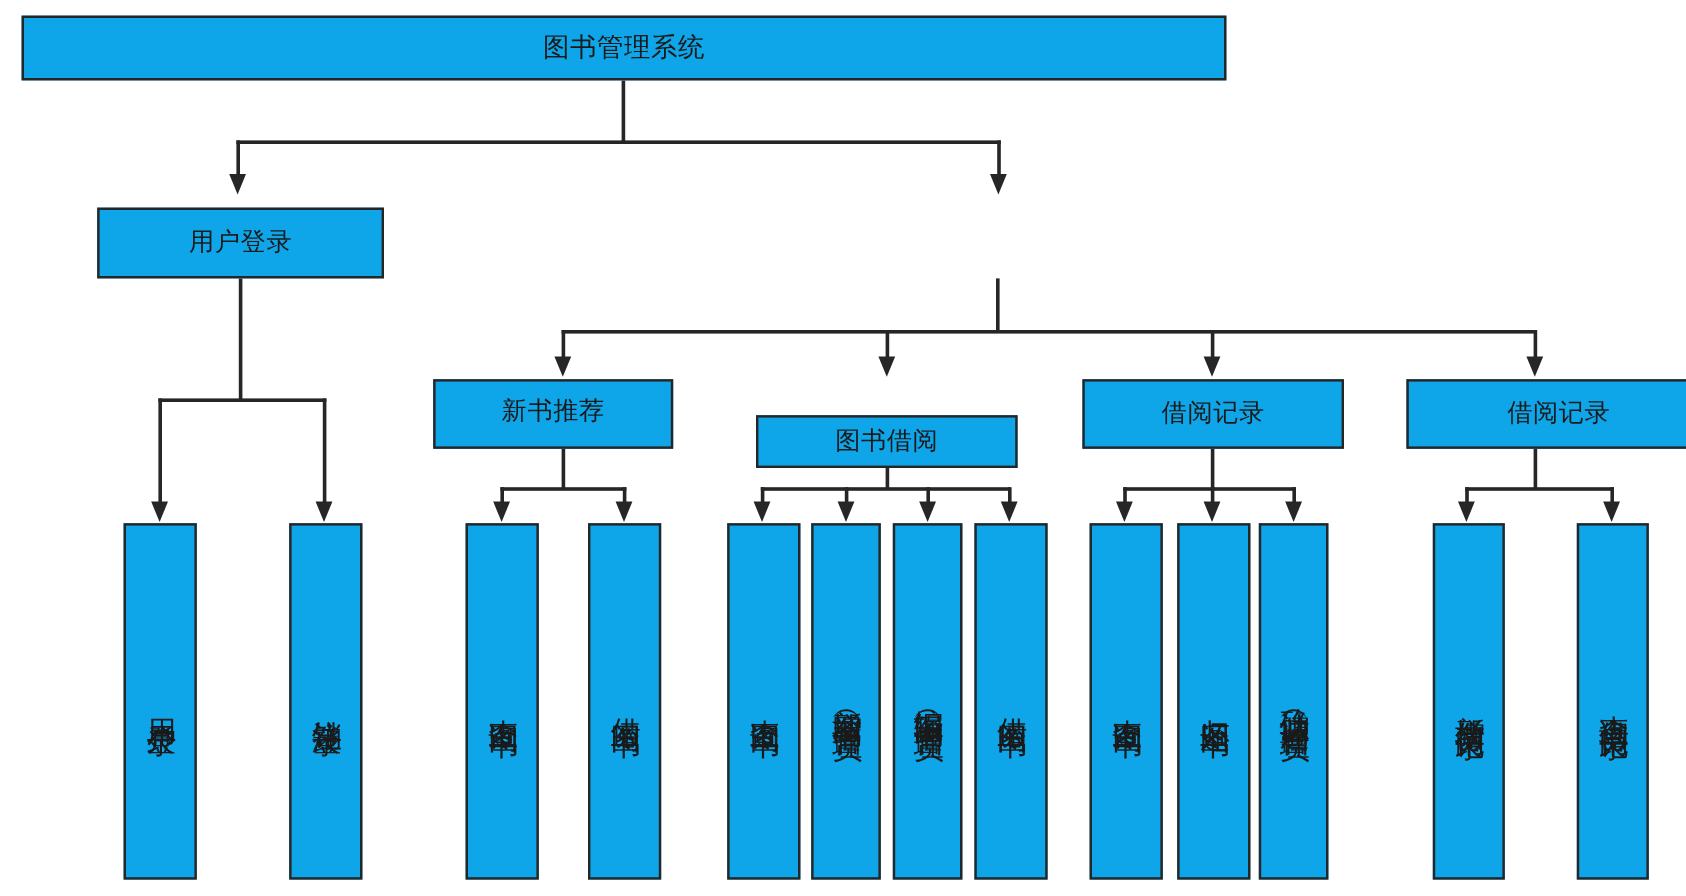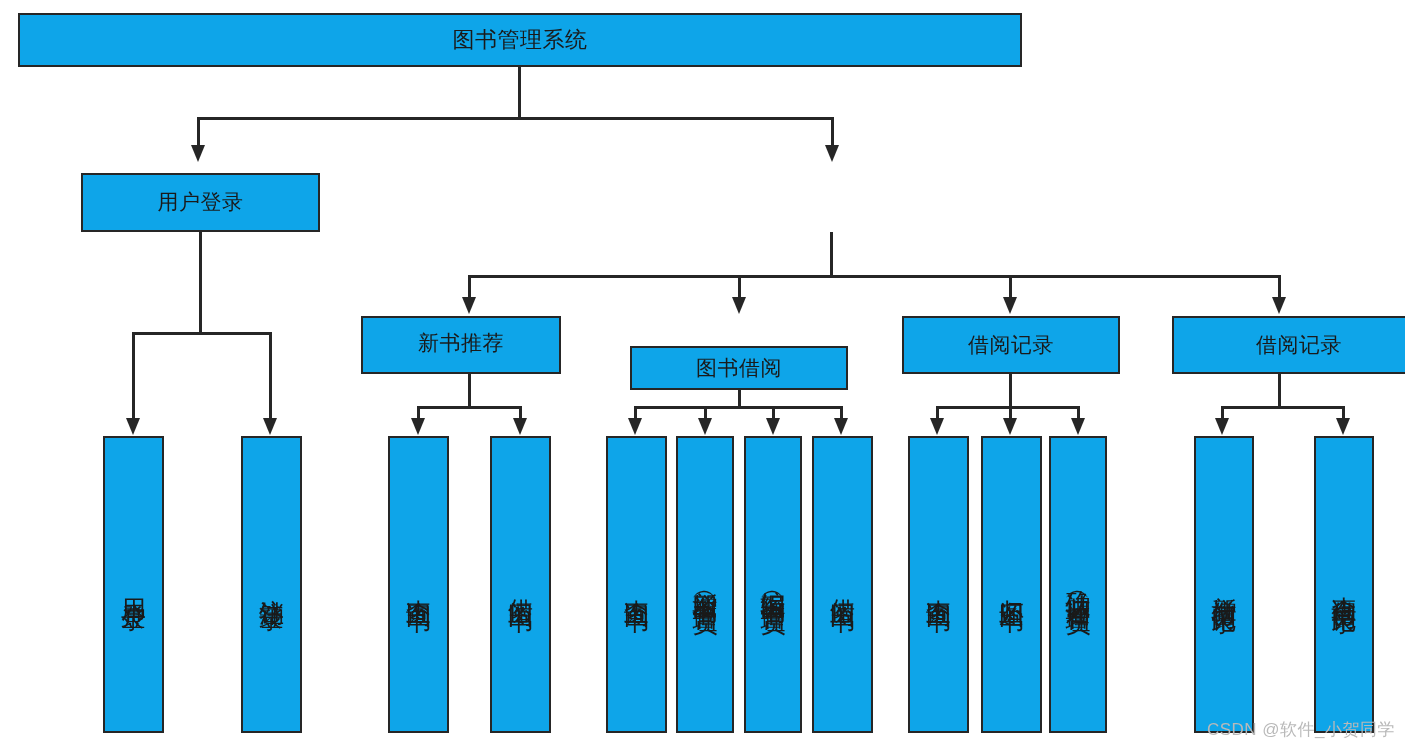--- a/index.html
+++ b/index.html
@@ -210,15 +210,14 @@
     <span class="lbl">确认归还（管理员）</span>
   </div>
 
   <div class="node v" style="left:1194px; top:436px; width:60px; height:297px;">
     <span class="lbl">新增借阅记录</span>
   </div>
   <div class="node v" style="left:1314px; top:436px; width:60px; height:297px;">
     <span class="lbl">查询借阅记录</span>
   </div>
 
-  <div id="watermark">CSDN @软件_小贺同学</div>
 
 </div>
 
 </body></html>

